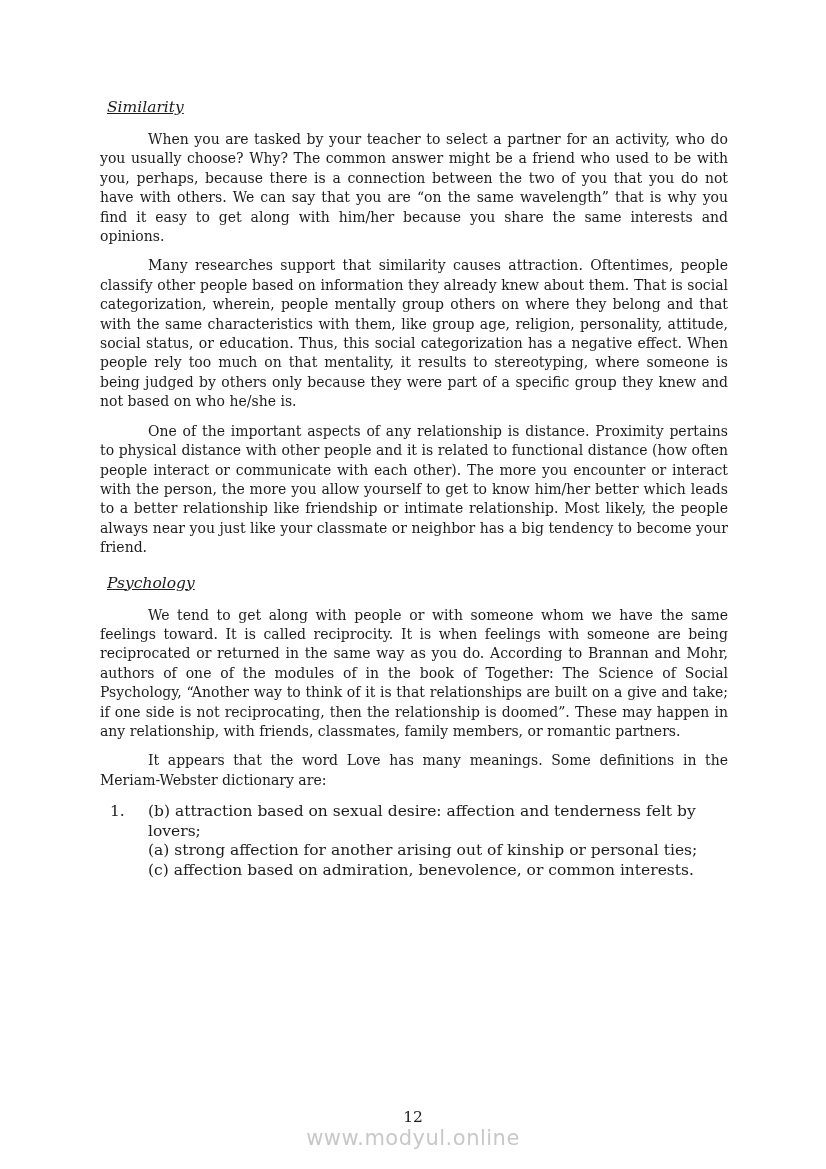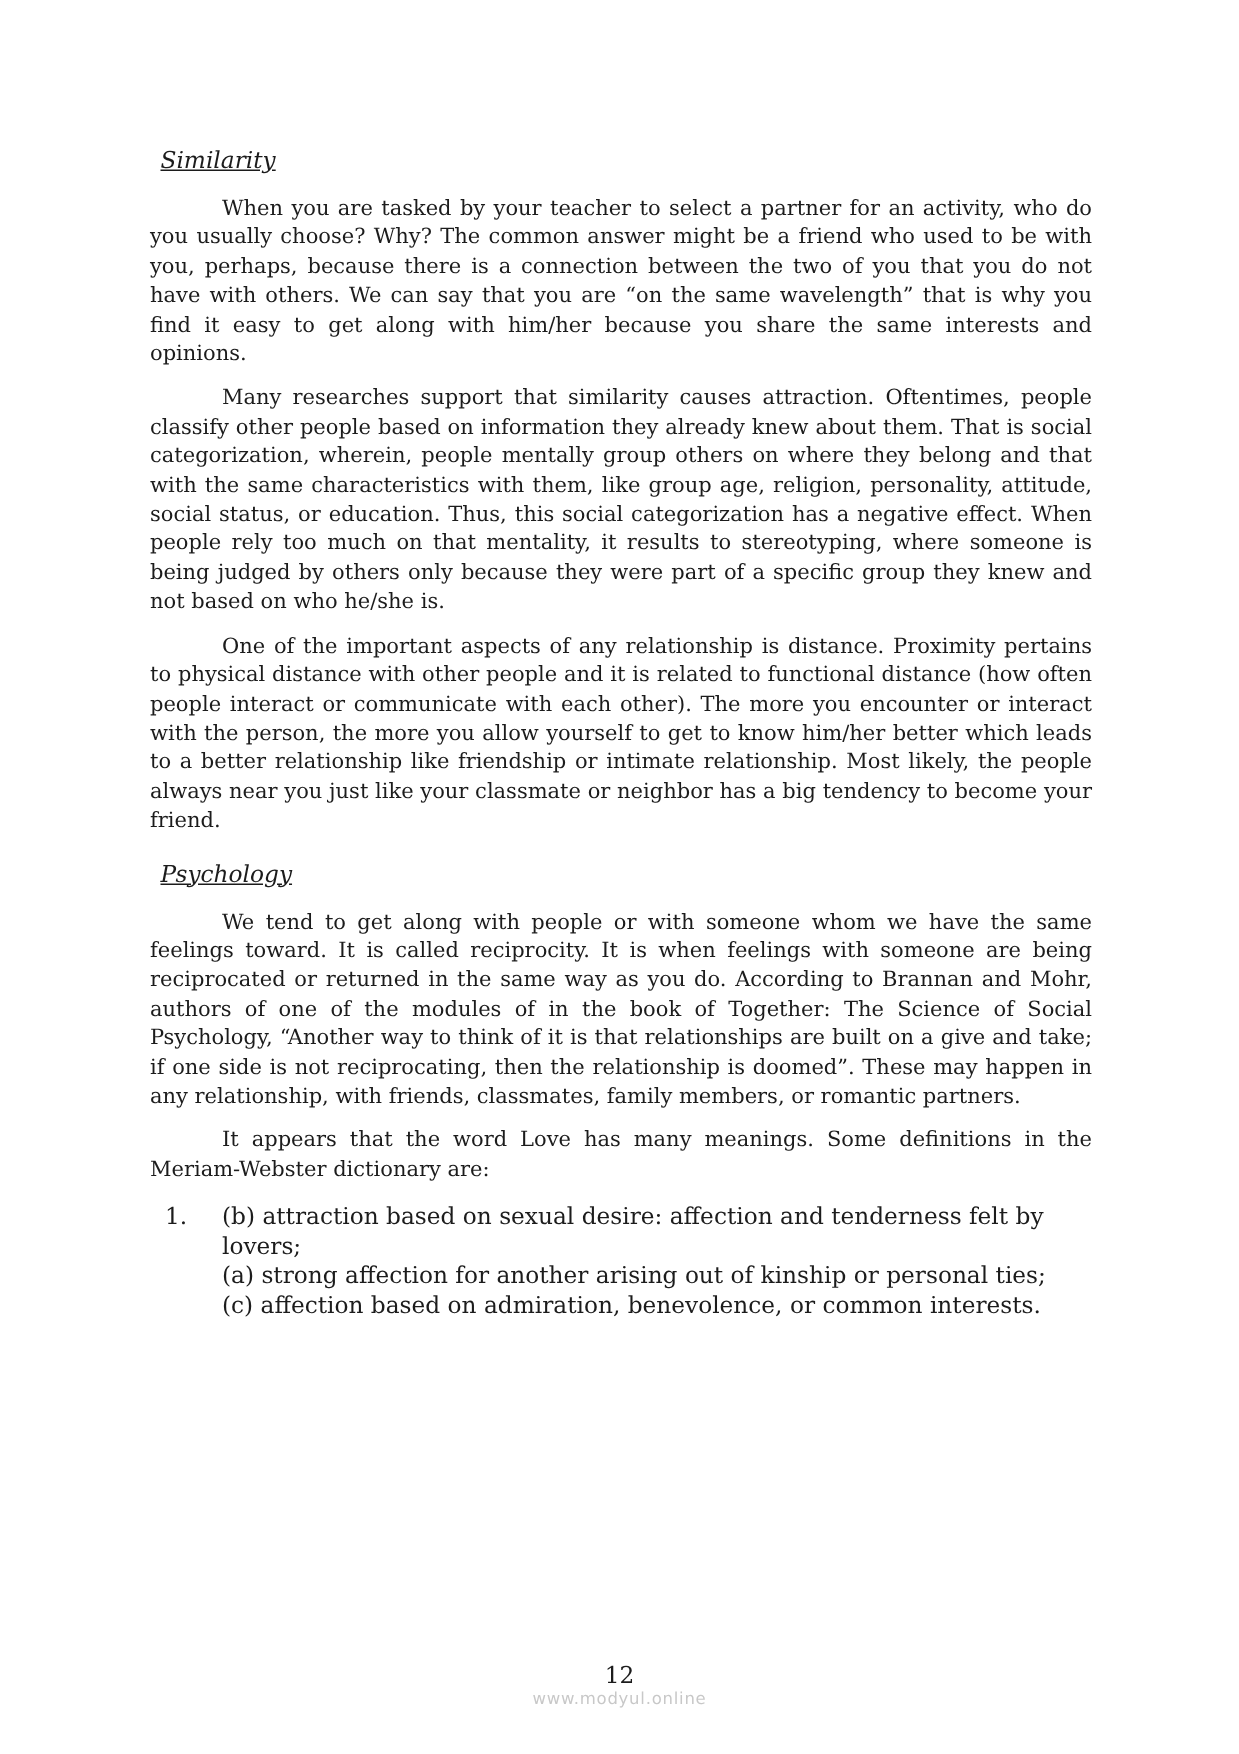--- a/index.html
+++ b/index.html
@@ -81,21 +81,21 @@
       font-size: 15.5px;
       color: #1c1c1c;
       margin-top: 24px;
     }
     .watermark {
       position: absolute;
       top: 1126px;
       left: 0;
       width: 100%;
       text-align: center;
-      font-size: 11px;
+      font-size: 21px;
       letter-spacing: 0.5px;
       color: #c8c8c8;
       font-family: "DejaVu Sans", "Liberation Sans", sans-serif;
     }
   </style>
 </head>
 <body>
 
 <div class="page">
   <div class="content">

